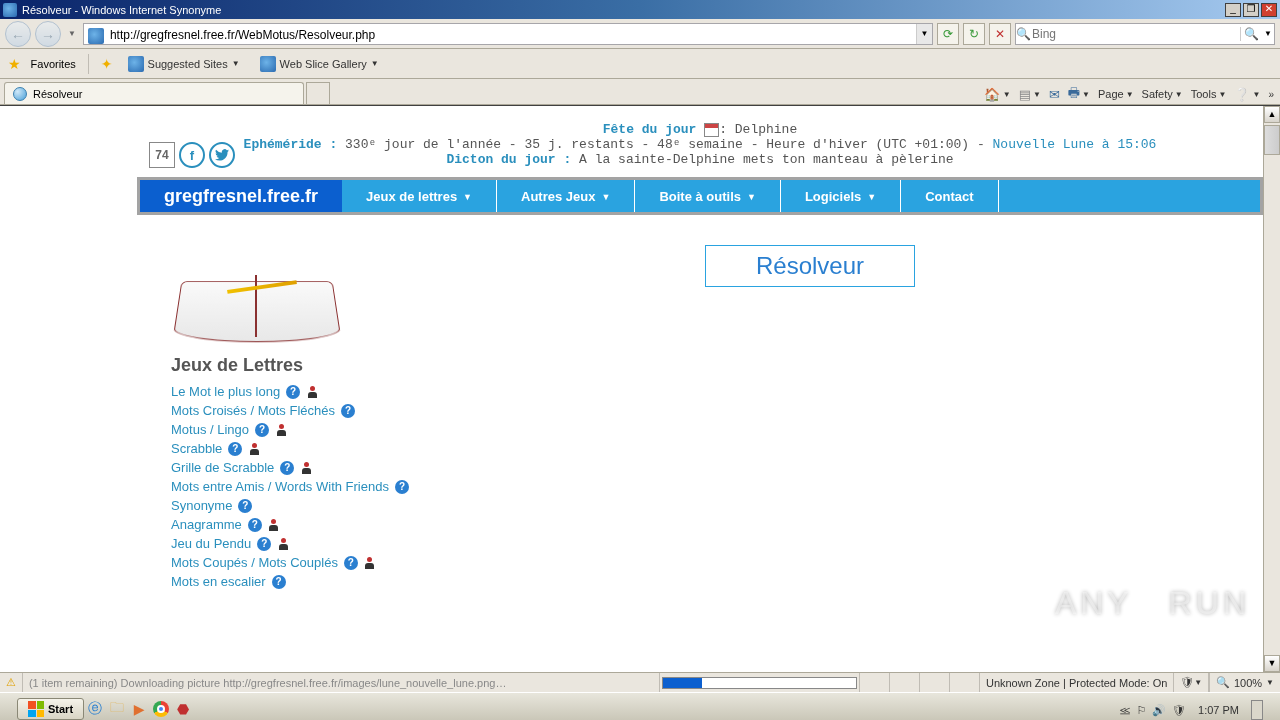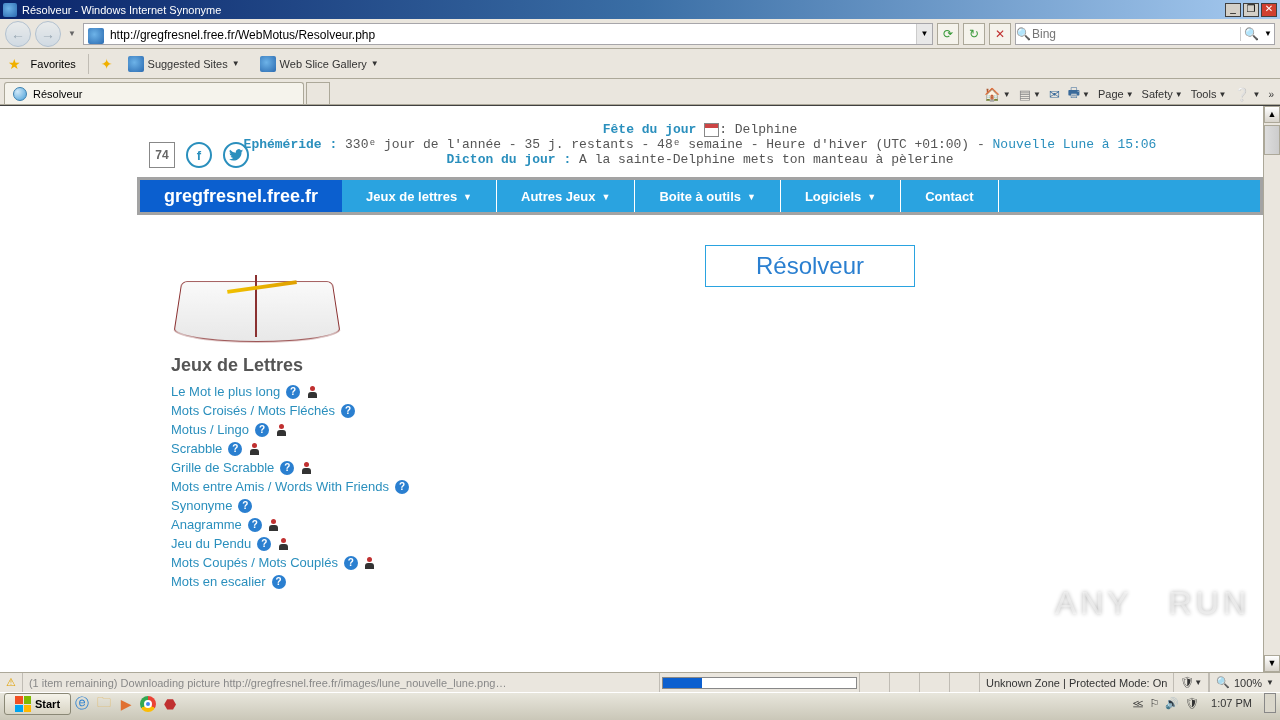--- a/index.html
+++ b/index.html
@@ -54,21 +54,21 @@
 .page { position:absolute; left:0; right:17px; top:0; bottom:0; background:#fff; overflow:hidden;}
 .page-left-gutter { position:absolute; left:0; top:0; width:137px; height:100%; background:#eceae5;}
 .page-content { margin-left:137px; margin-right:0; background:#fff; padding:10px 0; min-height:560px;}
 
 
 .info-block { text-align:center; font-size:13px; color:#555; padding:6px 0 10px;font-family:Liberation Mono, monospace;}
 .info-block .label { color:#2a8fbd; font-weight:bold;}
 .info-block a.moon { color:#2a8fbd; text-decoration:none;}
 .calendar-icon { display:inline-block; width:15px; height:14px; border:1px solid #888; background:#fff; vertical-align:middle; position:relative;}
 .calendar-icon::before { content:""; position:absolute; top:0;left:0;right:0; height:4px; background:#c44;}
-.social-row { position:absolute; left:12px; top:36px; display:flex; gap:11px; align-items:center;}
+.social-row { position:absolute; left:12px; top:36px; display:flex; gap:4px; align-items:center;}
 .social-box { width:26px; height:26px; border:1px solid #888; display:flex; align-items:center; justify-content:center; font-weight:bold; color:#666; font-size:12px; cursor:pointer;}
 .social-circle { width:26px; height:26px; border:2px solid #2a8fbd; border-radius:50%; display:flex; align-items:center; justify-content:center; color:#2a8fbd; font-weight:bold; font-size:13px; cursor:pointer;}
 
 
 .site-menu { display:flex; height:38px; border:3px solid #a3a3a3;}
 .site-logo { background:#0b5fcf; color:#fff; font-weight:bold; font-size:18px; padding:0 22px; display:flex; align-items:center; border:2px solid #0b5fcf;}
 .site-menu-item { background:#2aa3e0; color:#fff; font-weight:bold; font-size:13px; padding:0 24px; display:flex; align-items:center; gap:6px; cursor:pointer; border-right:1px solid #fff;}
 .site-menu-item .dd { font-size:9px; position:relative; top:1px;}
 .site-menu-spacer { flex:1; background:#2aa3e0;}
 
@@ -93,21 +93,21 @@
 
 .statusbar { height:20px; background:#eae6de; border-top:1px solid #aca899; display:flex; align-items:center; font-size:11px; color:#333;}
 .sb-section { border-right:1px solid #c0bcb4; height:100%; display:flex; align-items:center; padding:0 6px;}
 .sb-warn { color:#888;}
 .sb-progress { width:200px; border:1px solid #888; height:12px; background:#fff; position:relative;}
 .sb-progress-fill { position:absolute; left:0; top:0; bottom:0; width:20%; background:#0b5fcf;}
 .sb-right { margin-left:auto; display:flex; align-items:center; height:100%;}
 .sb-zoom { display:flex; align-items:center; gap:4px; padding:0 6px; border-left:1px solid #c0bcb4; height:100%;}
 
 
-.taskbar { height:28px; background:linear-gradient(to bottom,#e8e6dc,#cac7b8); border-top:1px solid #fff; display:flex; align-items:flex-start; padding:0 4px;}
+.taskbar { height:28px; background:linear-gradient(to bottom,#e8e6dc,#cac7b8); border-top:1px solid #fff; display:flex; align-items:flex-end; padding:0 17px;}
 .start-btn { height:22px; padding:0 10px; background:linear-gradient(to bottom,#f5f3ea,#d8d4c4); border:1px solid #8a8876; border-radius:3px; display:flex; align-items:center; gap:4px; cursor:pointer; font-weight:bold; font-size:11px;}
 .win-logo { width:16px; height:16px; display:grid; grid-template:1fr 1fr/1fr 1fr; gap:1px;}
 .win-logo span:nth-child(1){background:#f25022;} .win-logo span:nth-child(2){background:#7fba00;}
 .win-logo span:nth-child(3){background:#00a4ef;} .win-logo span:nth-child(4){background:#ffb900;}
 .task-icon { width:22px; height:22px; display:flex; align-items:center; justify-content:center; cursor:pointer; font-size:14px;}
 .tray { margin-left:auto; display:flex; align-items:center; gap:6px; font-size:11px; color:#333;}
 .tray .clock { padding:0 6px;}
 
 .watermark { position:absolute; right:30px; bottom:50px; font-size:32px; color:rgba(255,255,255,0.4); font-weight:400; letter-spacing:4px; pointer-events:none; text-shadow:0 0 4px rgba(0,0,0,0.3);}
 .watermark .play { display:inline-block; width:0;height:0; border-left:24px solid rgba(255,255,255,0.4); border-top:14px solid transparent; border-bottom:14px solid transparent; vertical-align:middle; margin:0 6px;}

